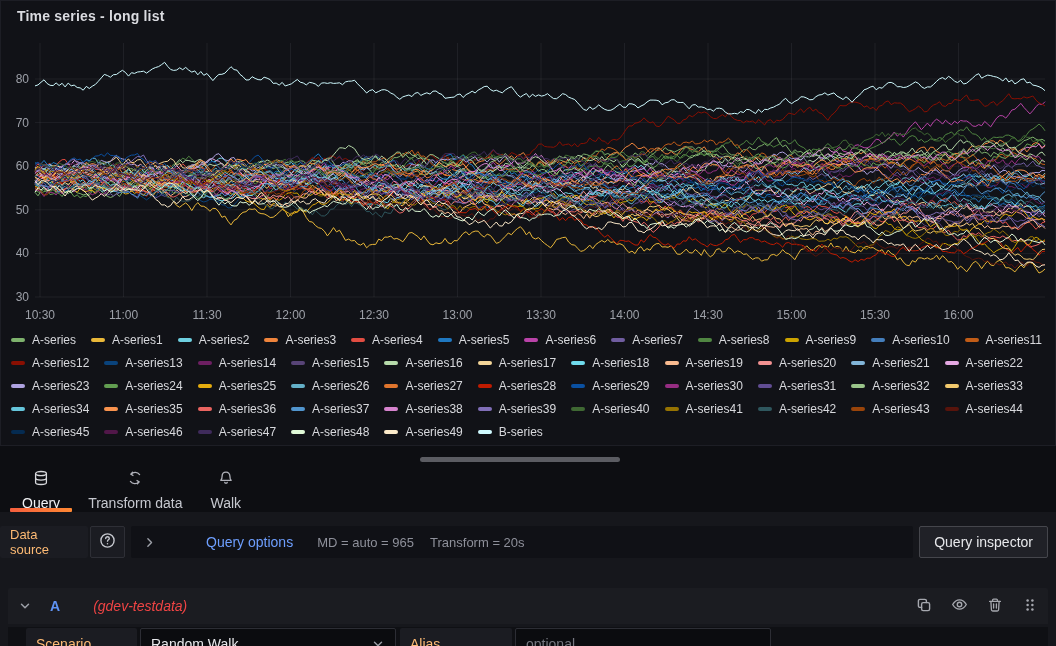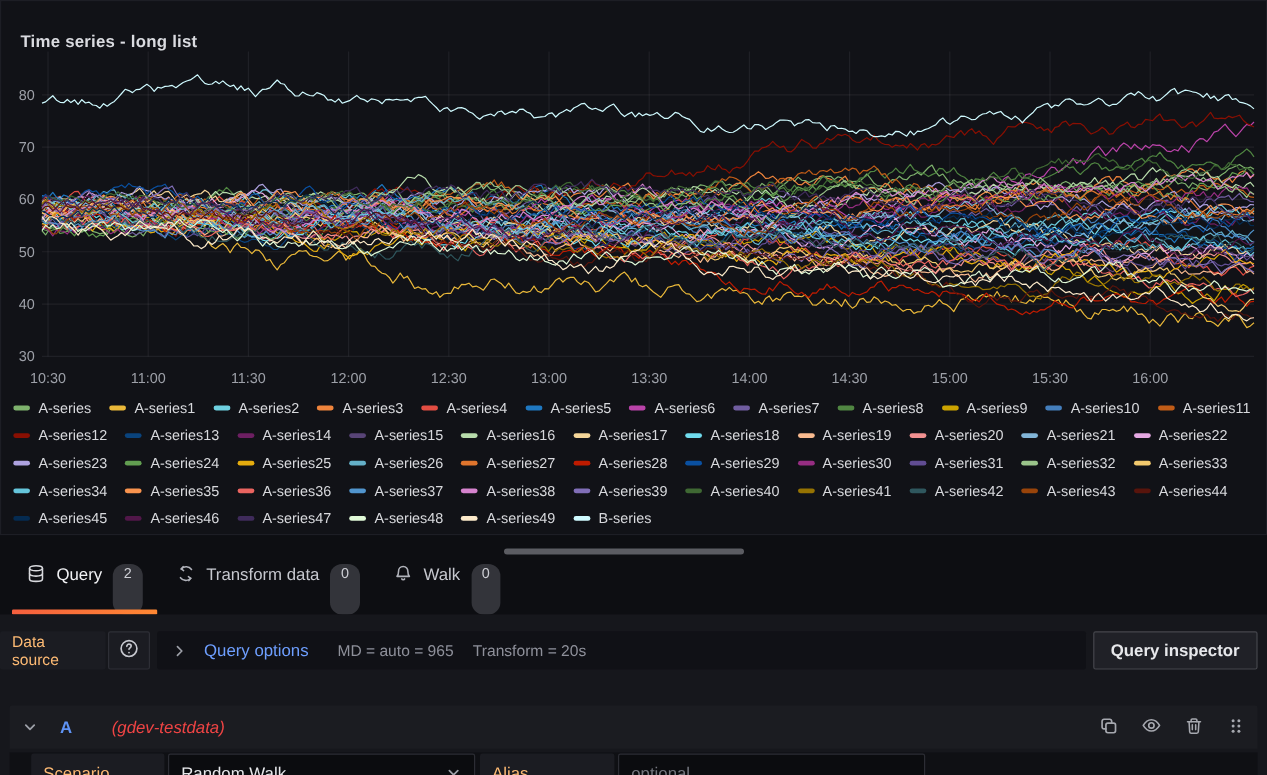--- a/index.html
+++ b/index.html
@@ -8,59 +8,59 @@
     width:1056px; height:646px; position:relative; overflow:hidden;
     background:#0d0e12; color:#d5d7dd;
     font-family:"Liberation Sans", sans-serif;
   }
   
   .panel {
     position:absolute; top:0; left:0; width:1056px; height:446px;
     background:#111217; border:1px solid rgba(204,204,220,0.07);
   }
   .panel-title {
-    position:absolute; top:25px; left:16px;
+    position:absolute; top:7px; left:16px;
     font-size:14px; font-weight:700; color:#dadbe0; letter-spacing:.2px;
     cursor:pointer;
   }
   #chart { position:absolute; top:36px; left:8px; }
   .legend {
     position:absolute; top:330px; left:10px; width:1036px; height:116px;
     display:flex; flex-wrap:wrap; align-content:flex-start;
     column-gap:15px; row-gap:6px; overflow:hidden;
   }
   .legend-item { display:flex; align-items:center; gap:7px; height:17px; font-size:12px; color:#d8d9dd; cursor:pointer; white-space:nowrap; }
   .legend-marker { width:14px; height:4px; border-radius:2px; flex:none; }
   
   .scroll-thumb { position:absolute; top:457px; left:420px; width:200px; height:5px; border-radius:3px; background:#5b5c62; cursor:grab; }
   
   .tabs { position:absolute; top:470px; left:0; width:1056px; height:42px; display:flex; padding-left:8px; }
-  .tab { position:relative; display:flex; gap:9px; padding:0 14px; font-size:14px; color:#c6c8cf; cursor:pointer; }
+  .tab { position:relative; display:flex; align-items:center; gap:9px; padding:0 14px; font-size:14px; color:#c6c8cf; cursor:pointer;flex-direction:column; }
   .tab .ticon { display:flex; color:#b0b2ba; }
   .tab.active { color:#f1f2f5; font-weight:500; }
   .tab.active .ticon { color:#d8d9dd; }
   .tab.active::after { content:""; position:absolute; left:2px; right:2px; bottom:0; height:4px; border-radius:1px;
     background:linear-gradient(90deg,#f55f3e 0%,#ff8833 100%); }
   .badge { background:#33343a; color:#cdced4; font-size:12px; line-height:17px; border-radius:10px; padding:0 9px; }
   
   .pane { position:absolute; top:512px; left:0; width:1056px; height:134px; background:#16171c; }
   .ds-row { position:absolute; top:14px; left:0; width:1056px; height:32px; display:flex; align-items:stretch; padding-right:8px; }
   .inline-label { background:#1b1c22; border-radius:2px; display:flex; align-items:center; padding:0 10px; font-size:13px; color:#fdba74; }
   .ds-label { width:88px; margin-right:2px; }
   .ds-picker { width:226px; background:#0b0c0f; border:1px solid #2e2f36; border-radius:2px;
     display:flex; align-items:center; gap:8px; padding:0 8px; font-size:13px; color:#e7e8eb; cursor:pointer; margin-right:6px; }
   .ds-picker .chev { margin-left:auto; color:#9da0a8; display:flex; }
   .help-btn { width:35px; background:#1b1c22; border:1px solid #2e2f36; border-radius:2px; color:#c6c8cf;
     display:flex; align-items:center; justify-content:center; cursor:pointer; margin-right:6px; padding:0; }
   .qopts { flex:1; background:#101116; border-radius:2px; display:flex; align-items:center; padding:0 12px; cursor:pointer; margin-right:6px; }
   .qopts .chev { color:#9da0a8; display:flex; margin-right:14px; }
-  .qopts-link { color:#6e9fff; font-size:14px; font-weight:500; margin-right:24px; }
+  .qopts-link { color:#6e9fff; font-size:14px; font-weight:500; margin-right:24px;margin-left:36px; }
   .qopts-sum { color:#8e909a; font-size:13px; margin-right:16px; }
   .btn-secondary { background:#202127; border:1px solid #45464c; border-radius:2px; color:#e7e8eb;
-    font-size:14px; font-weight:700; font-family:inherit; padding:0 14px; cursor:pointer; }
+    font-size:14px; font-weight:400; font-family:inherit; padding:0 14px; cursor:pointer; }
   
   .qrow { position:absolute; top:76px; left:8px; width:1040px; }
   .qrow-header { height:36px; background:#1b1c21; border-radius:2px 2px 0 0; display:flex; align-items:center; padding:0 10px; cursor:pointer; }
   .qrow-header .chev { color:#9da0a8; display:flex; }
   .refid { color:#5f93f5; font-size:14px; font-weight:700; margin-left:18px; }
   .ds-hint { color:#ef4444; font-size:14px; font-style:italic; margin-left:33px; }
   .qrow-actions { margin-left:auto; display:flex; align-items:center; gap:19px; color:#a6a8af; }
   .icon-btn { display:flex; background:none; border:none; color:inherit; padding:0; cursor:pointer; }
   .qrow-body { background:#0f1014; margin-top:3px; padding:1px 8px 8px 18px; display:flex; align-items:flex-start; height:42px; }
   .fld-label { height:32px; font-size:14px; margin-right:3px; }

